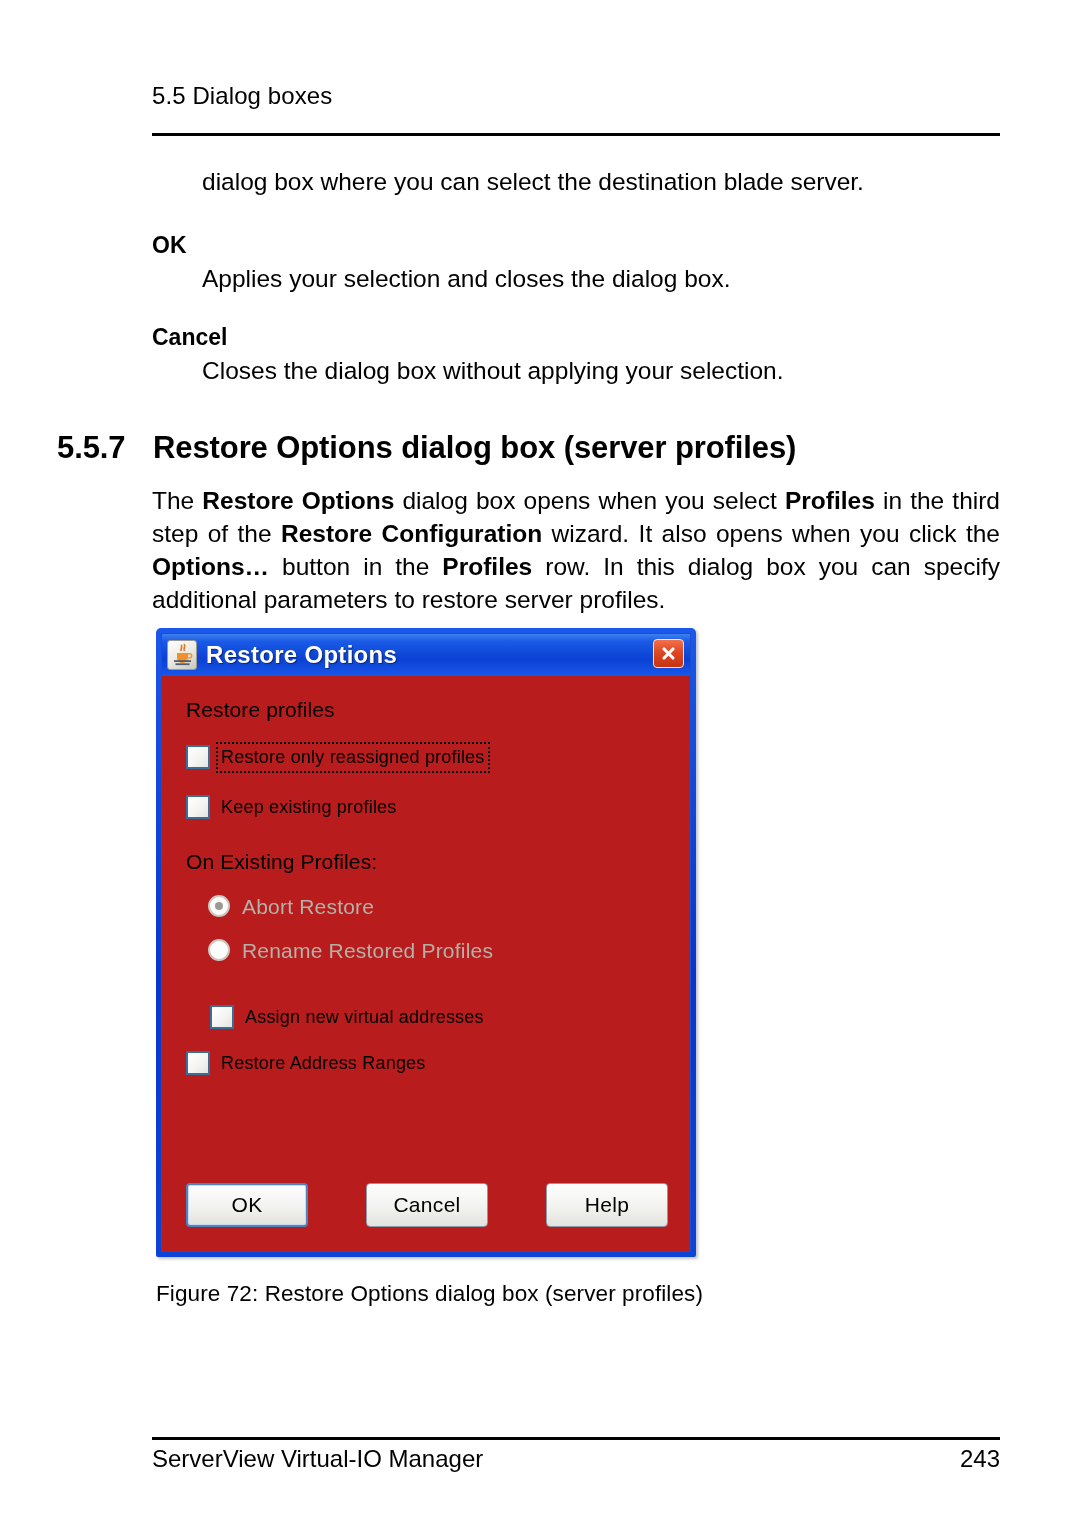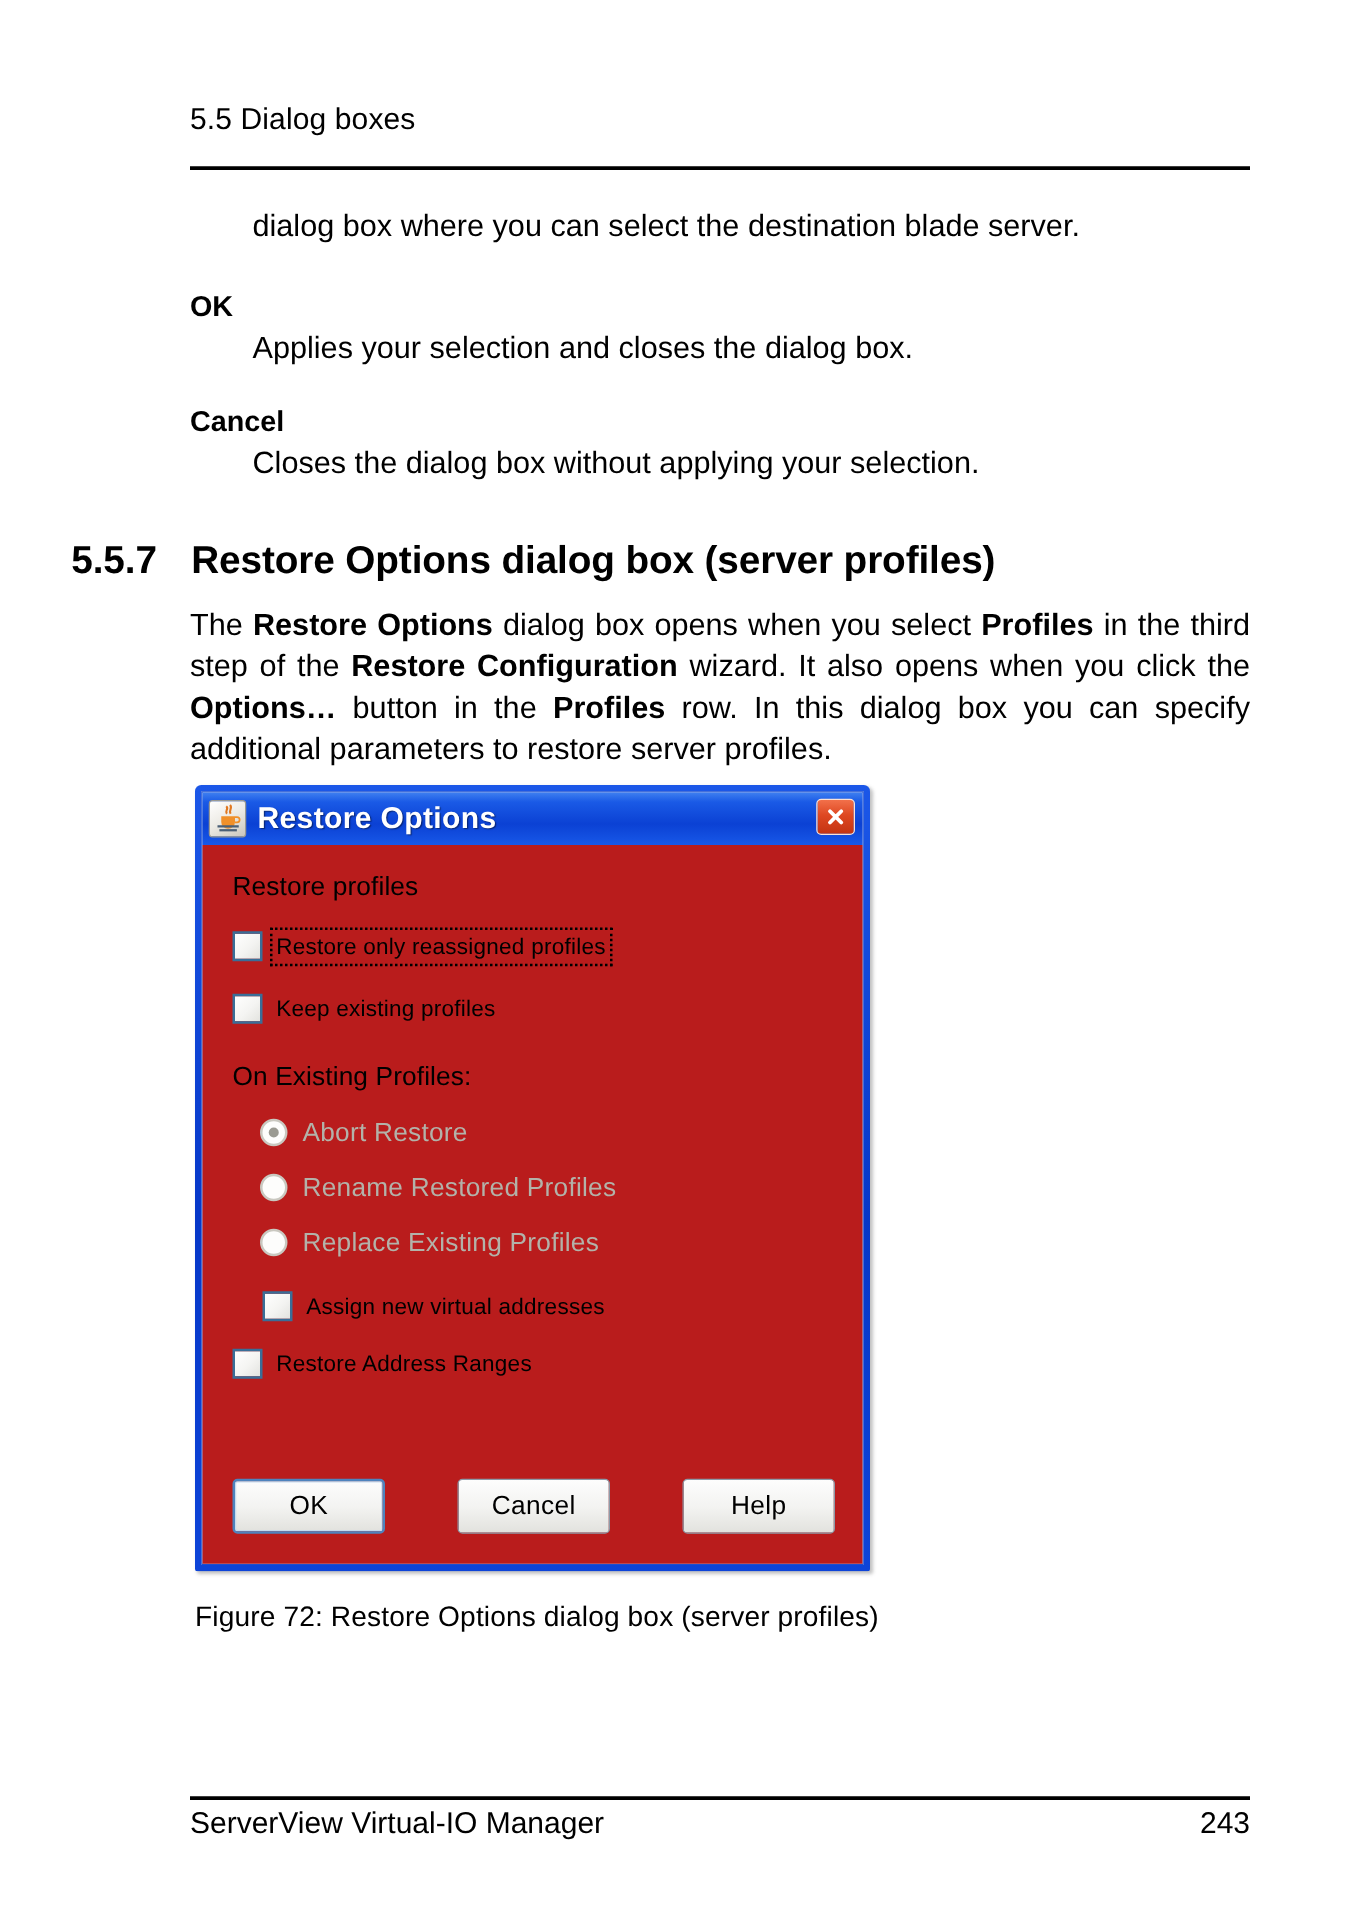--- a/index.html
+++ b/index.html
@@ -365,27 +365,23 @@
 
         <div class="radio-list">
           <div class="radio-row">
             <span class="radio selected"></span>
             <span class="radio-label">Abort Restore</span>
           </div>
           <div class="radio-row">
             <span class="radio"></span>
             <span class="radio-label">Rename Restored Profiles</span>
           </div>
-          <div class="radio-row">
-            <span class="radio"></span>
-            <span class="radio-label">Replace Existing Profiles</span>
-          </div>
-        </div>
-
-        <div class="opt-row tight" style="margin-top:16px;padding-left:24px;">
+        </div>
+
+        <div class="opt-row tight" style="margin-top:32px;padding-left:24px;">
           <span class="checkbox"></span>
           <span class="opt-label">Assign new virtual addresses</span>
         </div>
 
         <div class="opt-row tight">
           <span class="checkbox"></span>
           <span class="opt-label">Restore Address Ranges</span>
         </div>
 
         <div class="dialog-buttons">

